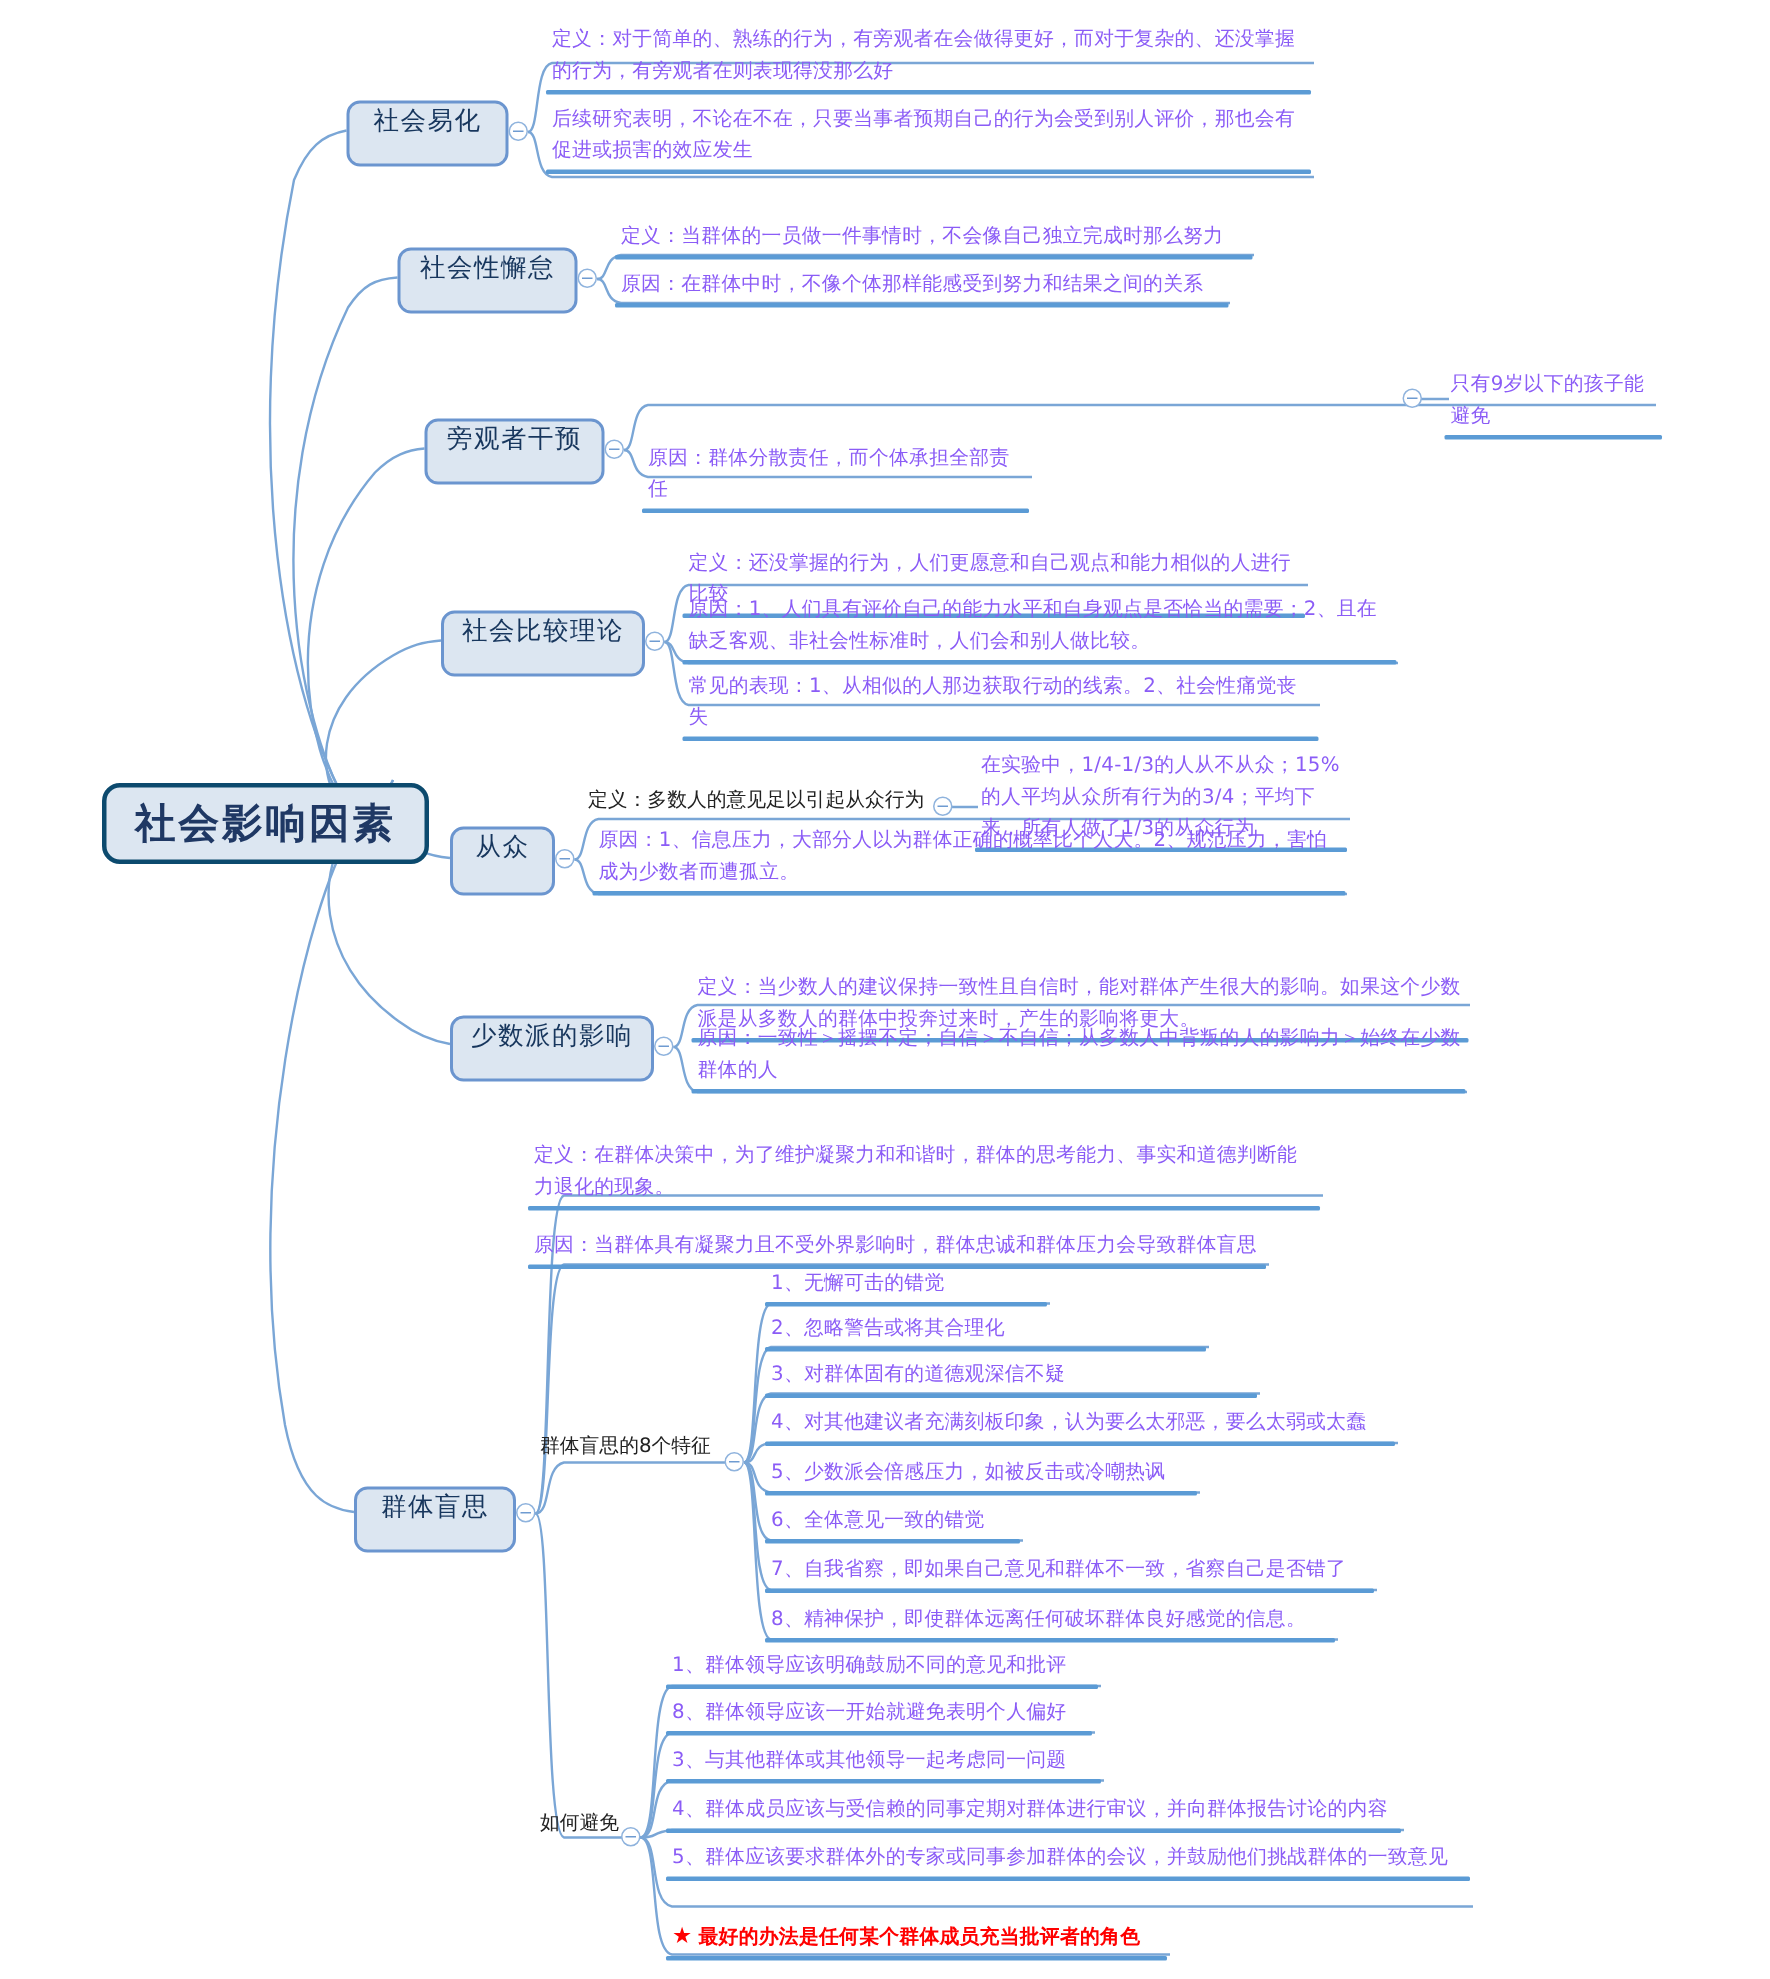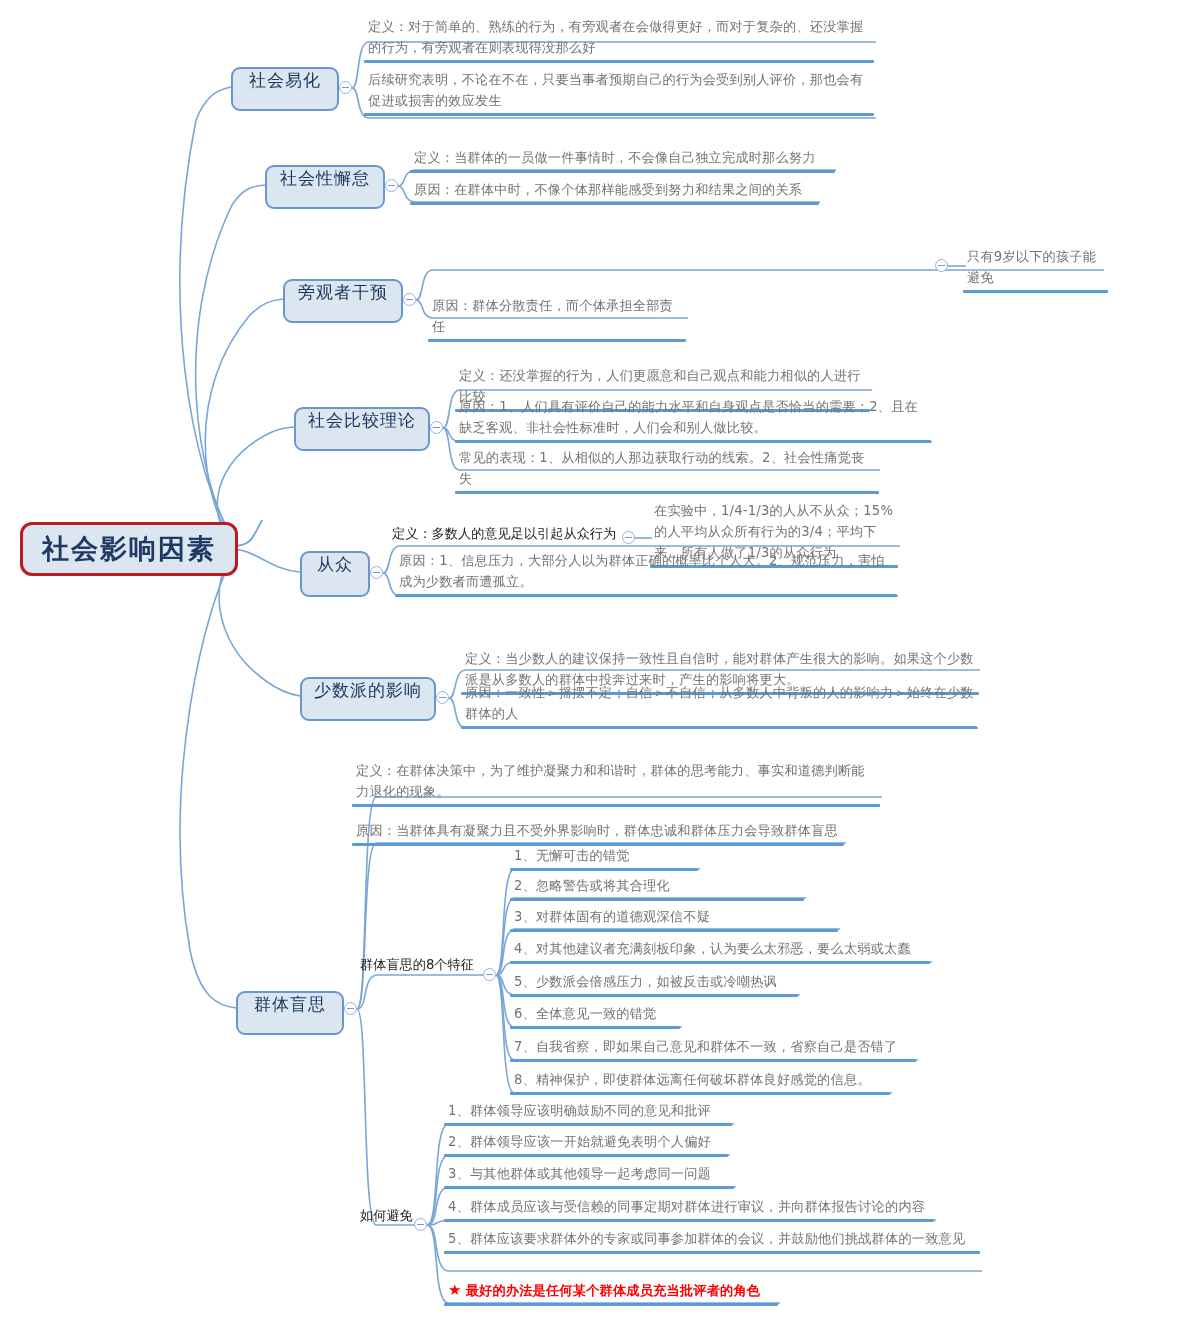--- a/index.html
+++ b/index.html
@@ -2,33 +2,33 @@
 <html><head>
 <meta charset="utf-8">
 <style>
   html,body{margin:0;padding:0;background:#ffffff;}
   body{font-family:"DejaVu Sans","Liberation Sans",sans-serif;}
   #canvas{position:relative;width:1180px;height:1319px;background:#fff;overflow:hidden;}
   svg.links{position:absolute;left:0;top:0;width:1180px;height:1319px;pointer-events:none;}
 
   
   .rootnode{
-    position:absolute;background:#dce6f1;border:3px solid #b91c1c;border-radius:12px;
+    position:absolute;background:#dce6f1;border:3px solid #0c4a6e;border-radius:12px;
     display:flex;align-items:center;justify-content:center;
-    font-size:27px;font-weight:bold;color:#1f3864;letter-spacing:2px;
+    font-size:27px;font-weight:bold;color:#1f3864;letter-spacing:2px;margin-left:48px;
   }
   .l1node{
     position:absolute;background:#dce6f1;border:2px solid #6b95cf;border-radius:9px;
     display:flex;align-items:flex-start;justify-content:center;
     font-size:17px;color:#17365d;letter-spacing:1px;white-space:nowrap;
   }
   
   .leaf{position:absolute;box-sizing:border-box;}
   .leaf .txt{
-    display:block;font-size:13.2px;line-height:21px;color:#737373;
+    display:block;font-size:13.2px;line-height:21px;color:#8b5cf6;
     padding:0 2px 2px 4px;letter-spacing:0.2px;
   }
   .leaf .ul{display:block;height:3px;background:#5b9bd5;border-radius:1px;}
   .leaf .txt.star{color:#ff0000;font-weight:bold;}
   .leaf .txt.star .starglyph{color:#ff0000;font-size:15px;margin-right:4px;}
   .midlabel{
     position:absolute;font-size:13.2px;line-height:20px;color:#222;white-space:nowrap;
   }
   
   .toggle{
@@ -265,21 +265,21 @@
       <path d="M427,1225 C440,1225 432,1222 448,1220 L936,1220"></path>
       <path d="M427,1225 C440,1225 432,1268 448,1271 L982,1271"></path>
       <path d="M427,1225 C440,1225 432,1300 448,1303 L780,1303"></path>
     </g>
   </svg>
   <div class="leaf" style="left:444px;top:1100px;width:288px;">
     <span class="txt">1、群体领导应该明确鼓励不同的意见和批评</span>
     <span class="ul"></span>
   </div>
   <div class="leaf" style="left:444px;top:1131px;width:284px;">
-    <span class="txt">2、群体领导应该一开始就避免表明个人偏好</span>
+    <span class="txt">8、群体领导应该一开始就避免表明个人偏好</span>
     <span class="ul"></span>
   </div>
   <div class="leaf" style="left:444px;top:1163px;width:290px;">
     <span class="txt">3、与其他群体或其他领导一起考虑同一问题</span>
     <span class="ul"></span>
   </div>
   <div class="leaf" style="left:444px;top:1196px;width:490px;">
     <span class="txt">4、群体成员应该与受信赖的同事定期对群体进行审议，并向群体报告讨论的内容</span>
     <span class="ul"></span>
   </div>

